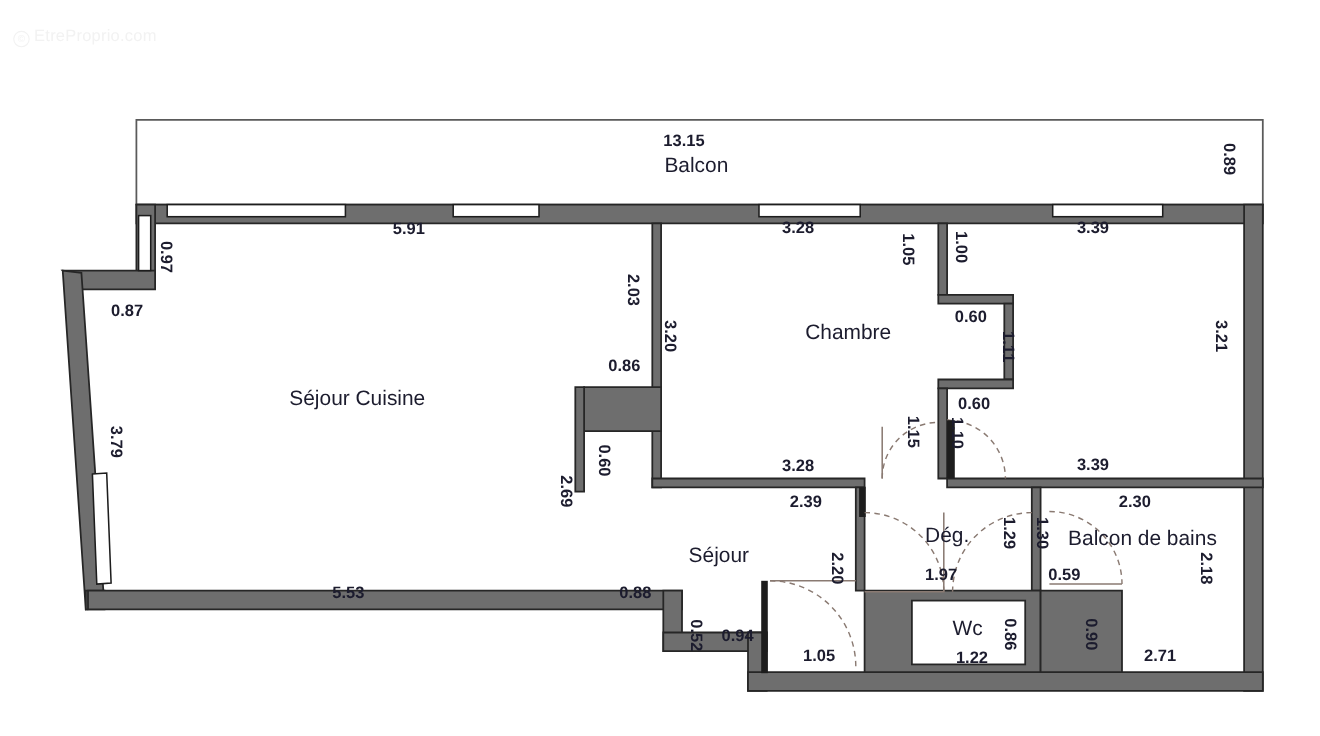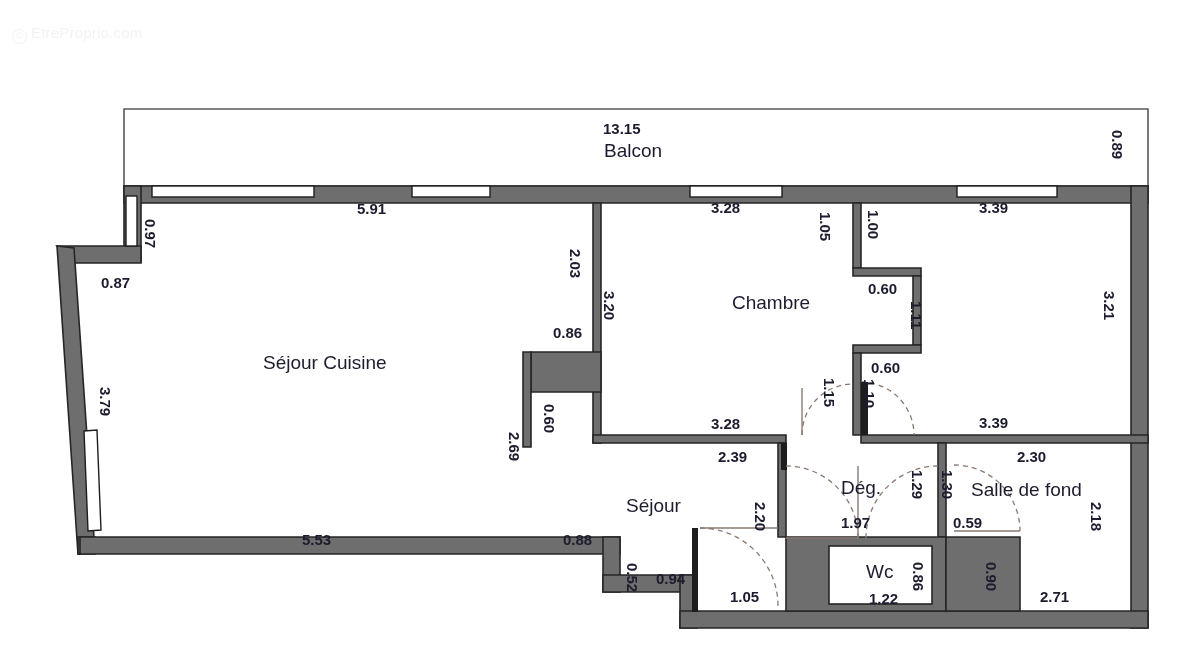--- a/index.html
+++ b/index.html
@@ -143,21 +143,21 @@
   </div>
 
   <div class="lbl room" style="left:603px;top:117px;"><span class="dim">13.15</span></div>
   <div class="lbl room" style="left:604px;top:140px;">Balcon</div>
 
   <div class="lbl room" style="left:263px;top:352px;">Séjour Cuisine</div>
   <div class="lbl room" style="left:688px;top:292px;margin-left:44px;">Chambre</div>
   <div class="lbl room" style="left:626px;top:495px;">Séjour</div>
   <div class="lbl room" style="left:841px;top:477px;text-align:center;">Dég.</div>
   <div class="lbl room" style="left:866px;top:561px;">Wc</div>
-  <div class="lbl room" style="left:971px;top:479px;">Salle de fond</div>
+  <div class="lbl room" style="left:971px;top:479px;">Balcon de bains</div>
 
   <div class="lbl dim" style="left:357px;top:200px;">5.91</div>
   <div class="lbl dim" style="left:101px;top:274px;">0.87</div>
   <div class="lbl dim" style="left:553px;top:324px;">0.86</div>
   <div class="lbl dim" style="left:302px;top:531px;">5.53</div>
   <div class="lbl dim" style="left:563px;top:531px;">0.88</div>
 
   <div class="lbl dim" style="left:711px;top:199px;">3.28</div>
   <div class="lbl dim" style="left:711px;top:415px;">3.28</div>
   <div class="lbl dim" style="left:690px;top:448px;margin-left:28px;">2.39</div>

